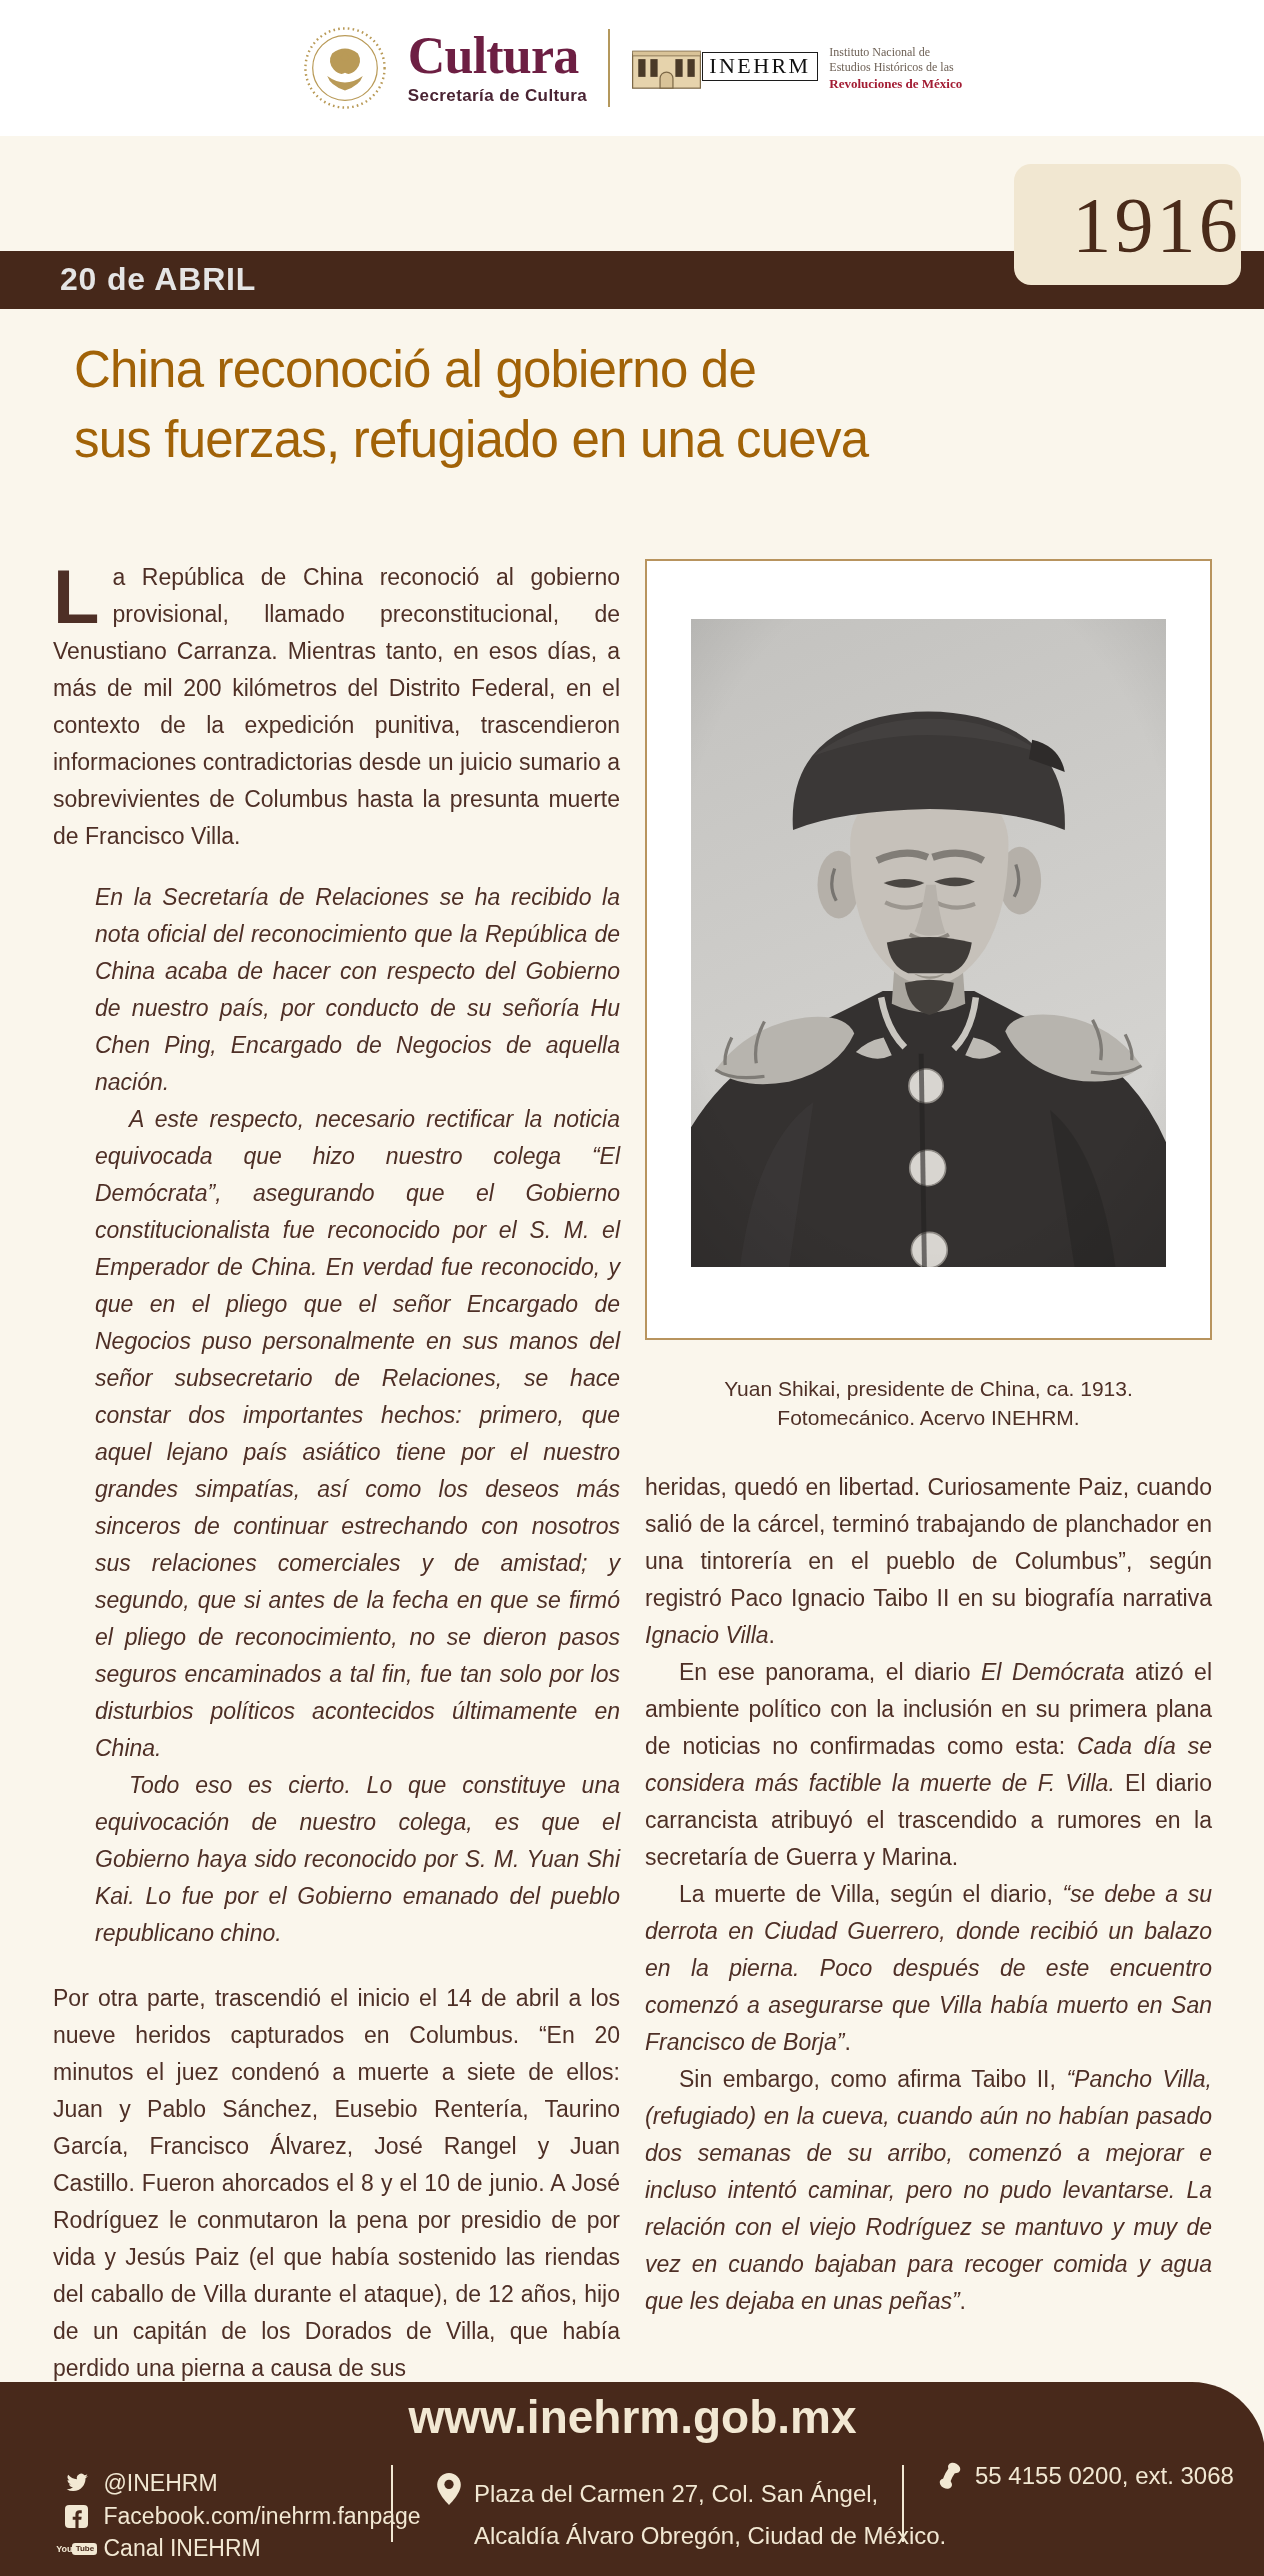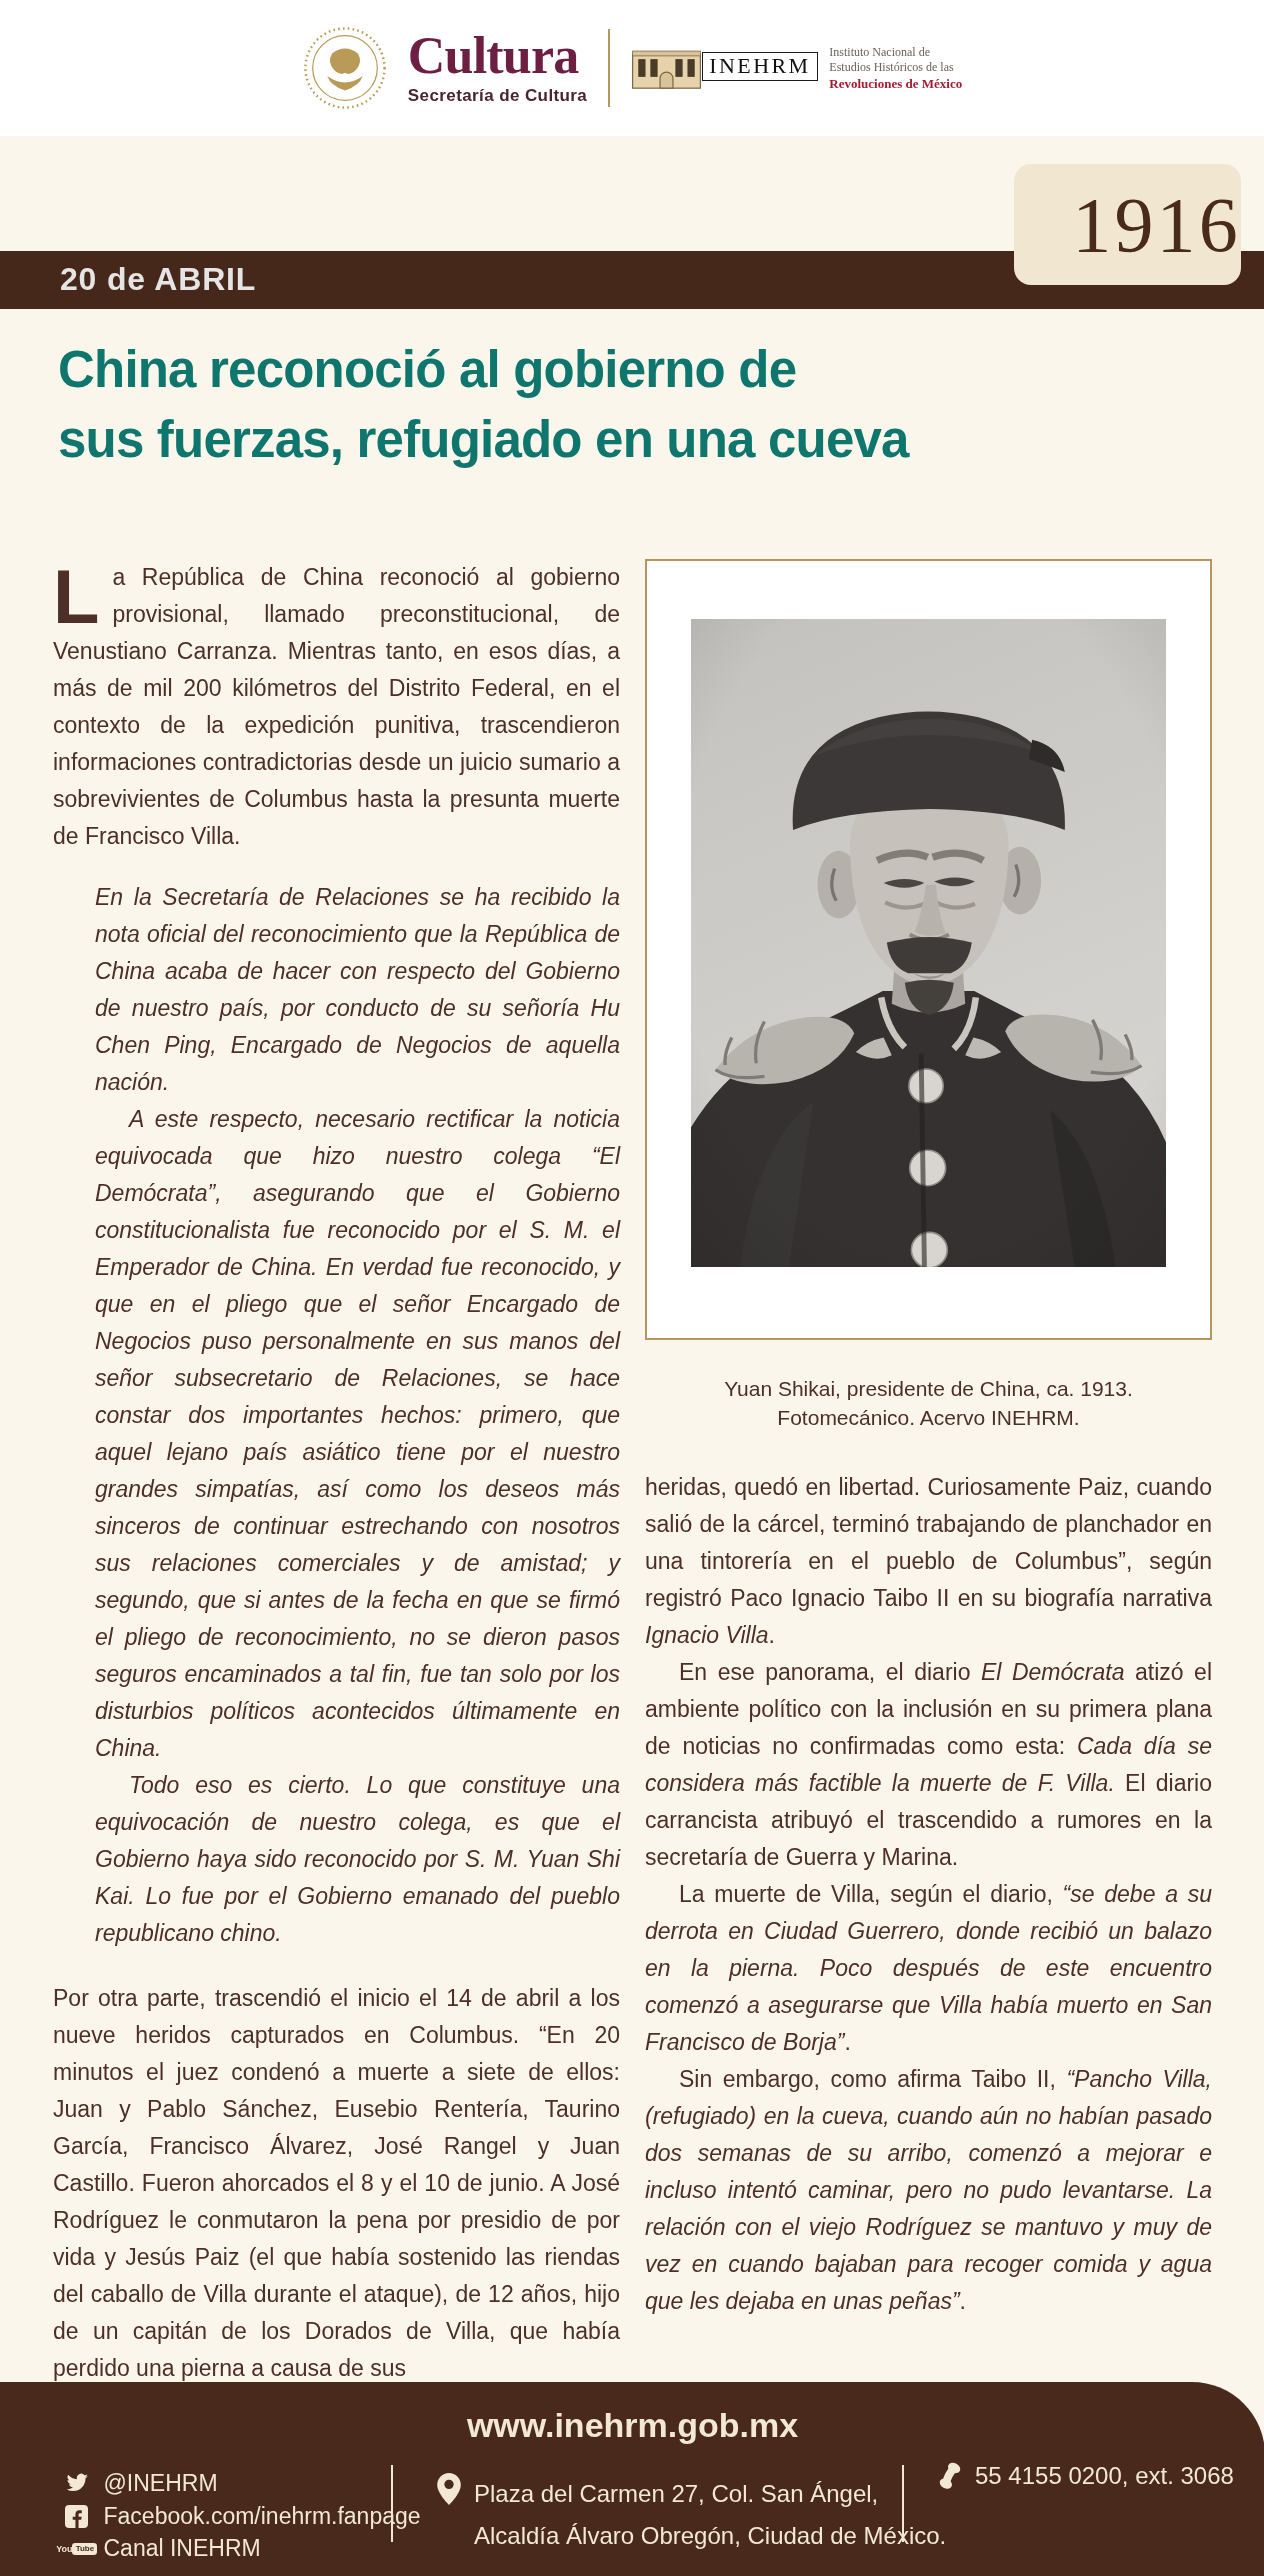--- a/index.html
+++ b/index.html
@@ -30,22 +30,22 @@
   .banner-title .t-mid{font-weight:400;}
   .banner-title .t-b{font-weight:bold;}
   .datebar{position:absolute;top:251px;left:0;width:100%;height:58px;background:#46281a;}
   .datetext{position:absolute;left:60px;top:9.7px;font-size:32px;font-weight:bold;
             color:#e5e5e5;letter-spacing:0.8px;}
   .yearbox{position:absolute;left:1014px;top:164px;width:227px;height:121px;background:#f1e7d1;
            border-radius:17px;z-index:5;display:flex;align-items:center;justify-content:flex-end;}
   .yeartext{font-family:"Liberation Serif",serif;font-size:78px;color:#4a2b1a;letter-spacing:3.2px;}
 
   
-  .headline{position:absolute;left:58px;top:335px;width:1150px;
-            font-size:51px;line-height:70px;font-weight:bold;color:#0f766e;letter-spacing:-0.8px;}
+  .headline{position:absolute;left:74px;top:335px;width:1150px;
+            font-size:51px;line-height:70px;font-weight:normal;color:#a16207;letter-spacing:-0.8px;}
 
   
   .col{position:absolute;top:559px;width:567px;font-size:23px;line-height:37px;
        color:#4e2f26;text-align:justify;z-index:1;}
   .col-left{left:53px;}
   .col-right{left:645px;}
   .dropcap{float:left;font-size:76px;line-height:62px;font-weight:bold;color:#4e2f26;
            padding:6.5px 13px 0 0;}
   .bquote{margin:24px 0 27.5px 0;padding-left:42px;font-style:italic;}
   .indent{text-indent:34px;}
@@ -54,21 +54,21 @@
   
   .photo-frame{box-sizing:border-box;width:567px;height:781px;border:2.4px solid #b8945e;
                background:#ffffff;padding:58px 44px 71px;}
   .photo-frame svg{display:block;width:100%;height:100%;}
   .caption{margin-top:34px;text-align:center;font-size:21px;line-height:29px;color:#4e2f26;}
   .rc-text{margin-top:37px;}
 
   
   .footer{position:absolute;bottom:0;left:0;width:100%;height:194px;background:#48291b;
           border-radius:0 73px 0 0;z-index:10;color:#f2e8d3;}
-  .site{position:absolute;top:24px;width:100%;text-align:center;font-size:34px;font-weight:bold;}
+  .site{position:absolute;top:8px;width:100%;text-align:center;font-size:46px;font-weight:bold;}
   .fdiv{position:absolute;top:83px;width:1.6px;height:77px;background:#f2e8d3;}
   .fdiv1{left:391px;} .fdiv2{left:902px;}
   .social{position:absolute;left:63px;top:86px;}
   .social-row{display:flex;align-items:center;gap:13px;height:31px;margin-bottom:1.6px;font-size:23px;}
   .social-ic{width:27.5px;display:flex;justify-content:center;}
   .yt{display:flex;flex-direction:row;align-items:center;line-height:8px;}
   .yt-you{font-size:9px;font-weight:bold;color:#f2e8d3;}
   .yt-tube{margin-top:0.8px;background:#f2e8d3;color:#48291b;font-size:8px;font-weight:bold;
            border-radius:3.2px;padding:1.6px 3.2px;line-height:8px;}
   .address{position:absolute;left:437px;top:91px;display:flex;gap:13px;}

